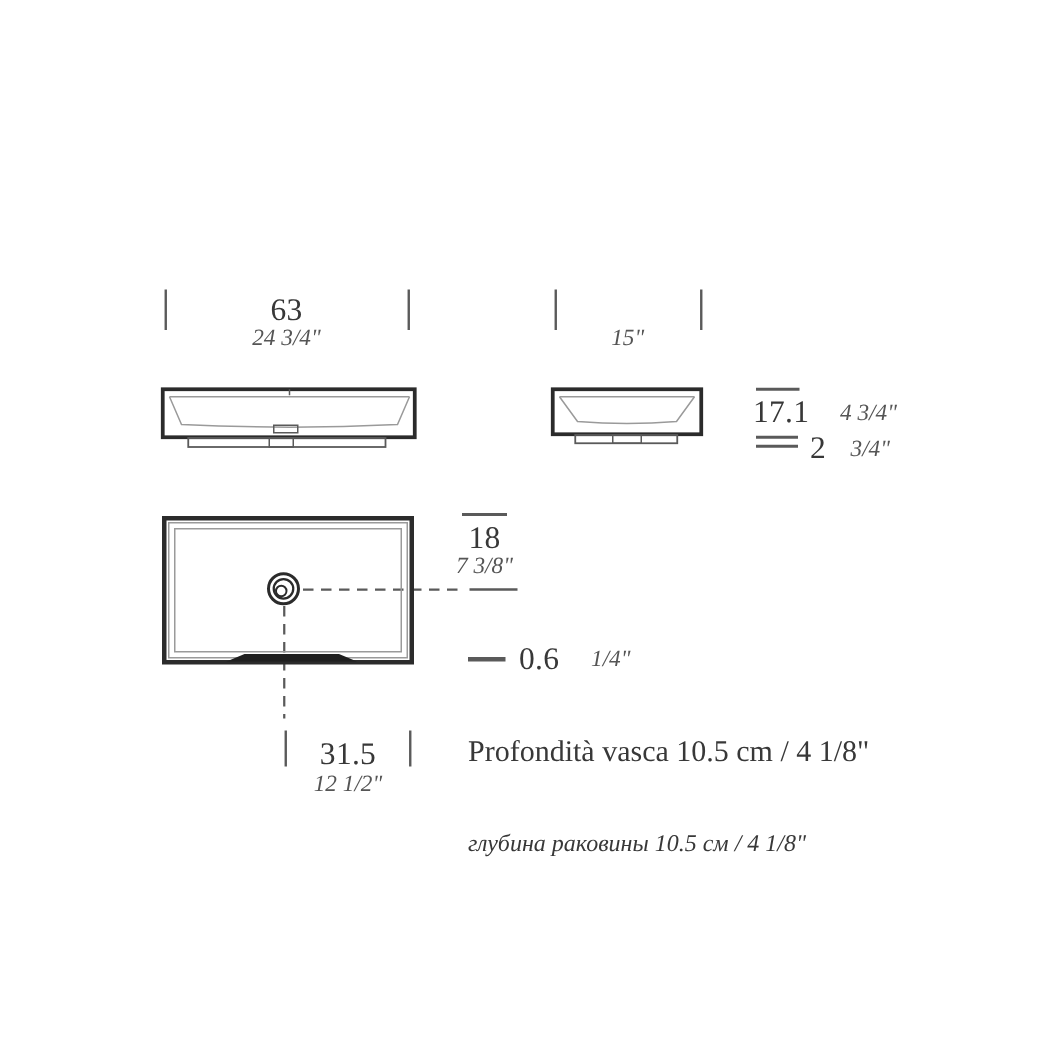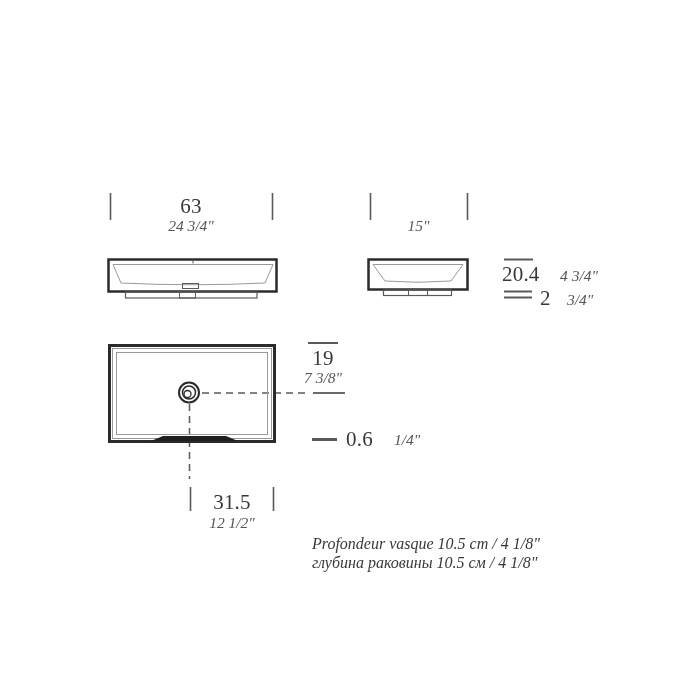--- a/index.html
+++ b/index.html
@@ -87,31 +87,31 @@
     <circle cx="83" cy="50.5" r="10" class="ln-dark" stroke-width="2" fill="#fff"></circle>
     <circle cx="83" cy="50.5" r="6.5" class="ln-dark" stroke-width="1.5" fill="none"></circle>
     <circle cx="81.5" cy="52" r="3.5" class="ln-dark" stroke-width="1.3" fill="none"></circle>
   </svg>
 
   <div class="abs num ctr" style="left:110px;top:196px;width:162px;">63</div>
   <div class="abs sub ctr" style="left:110px;top:218px;width:162px;">24 3/4"</div>
 
   <div class="abs sub ctr" style="left:370px;top:218px;width:97px;">15"</div>
 
-  <div class="abs num" style="left:502px;top:264px;">20.4</div>
+  <div class="abs num" style="left:502px;top:264px;">17.1</div>
   <div class="abs sub" style="left:560px;top:268px;">4 3/4"</div>
 
   <div class="abs num" style="left:540px;top:288px;">2</div>
   <div class="abs sub" style="left:567px;top:292px;">3/4"</div>
 
-  <div class="abs num ctr" style="left:303px;top:348px;width:40px;">19</div>
+  <div class="abs num ctr" style="left:303px;top:348px;width:40px;">18</div>
   <div class="abs sub ctr" style="left:296px;top:370px;width:54px;">7 3/8"</div>
 
   <div class="abs num" style="left:346px;top:429px;text-align:center;">0.6</div>
   <div class="abs sub" style="left:394px;top:432px;">1/4"</div>
 
   <div class="abs num ctr" style="left:190px;top:492px;width:84px;">31.5</div>
   <div class="abs sub ctr" style="left:188px;top:515px;width:88px;">12 1/2"</div>
 
-  <div class="abs note-sub" style="left:312px;top:536px;">Profondeur vasque 10.5 cm / 4 1/8"</div>
+  <div class="abs note-main" style="left:312px;top:491px;">Profondità vasca 10.5 cm / 4 1/8"</div>
   <div class="abs note-sub" style="left:312px;top:555px;">глубина раковины 10.5 см / 4 1/8"</div>
 
 </div>
 
 </body></html>

